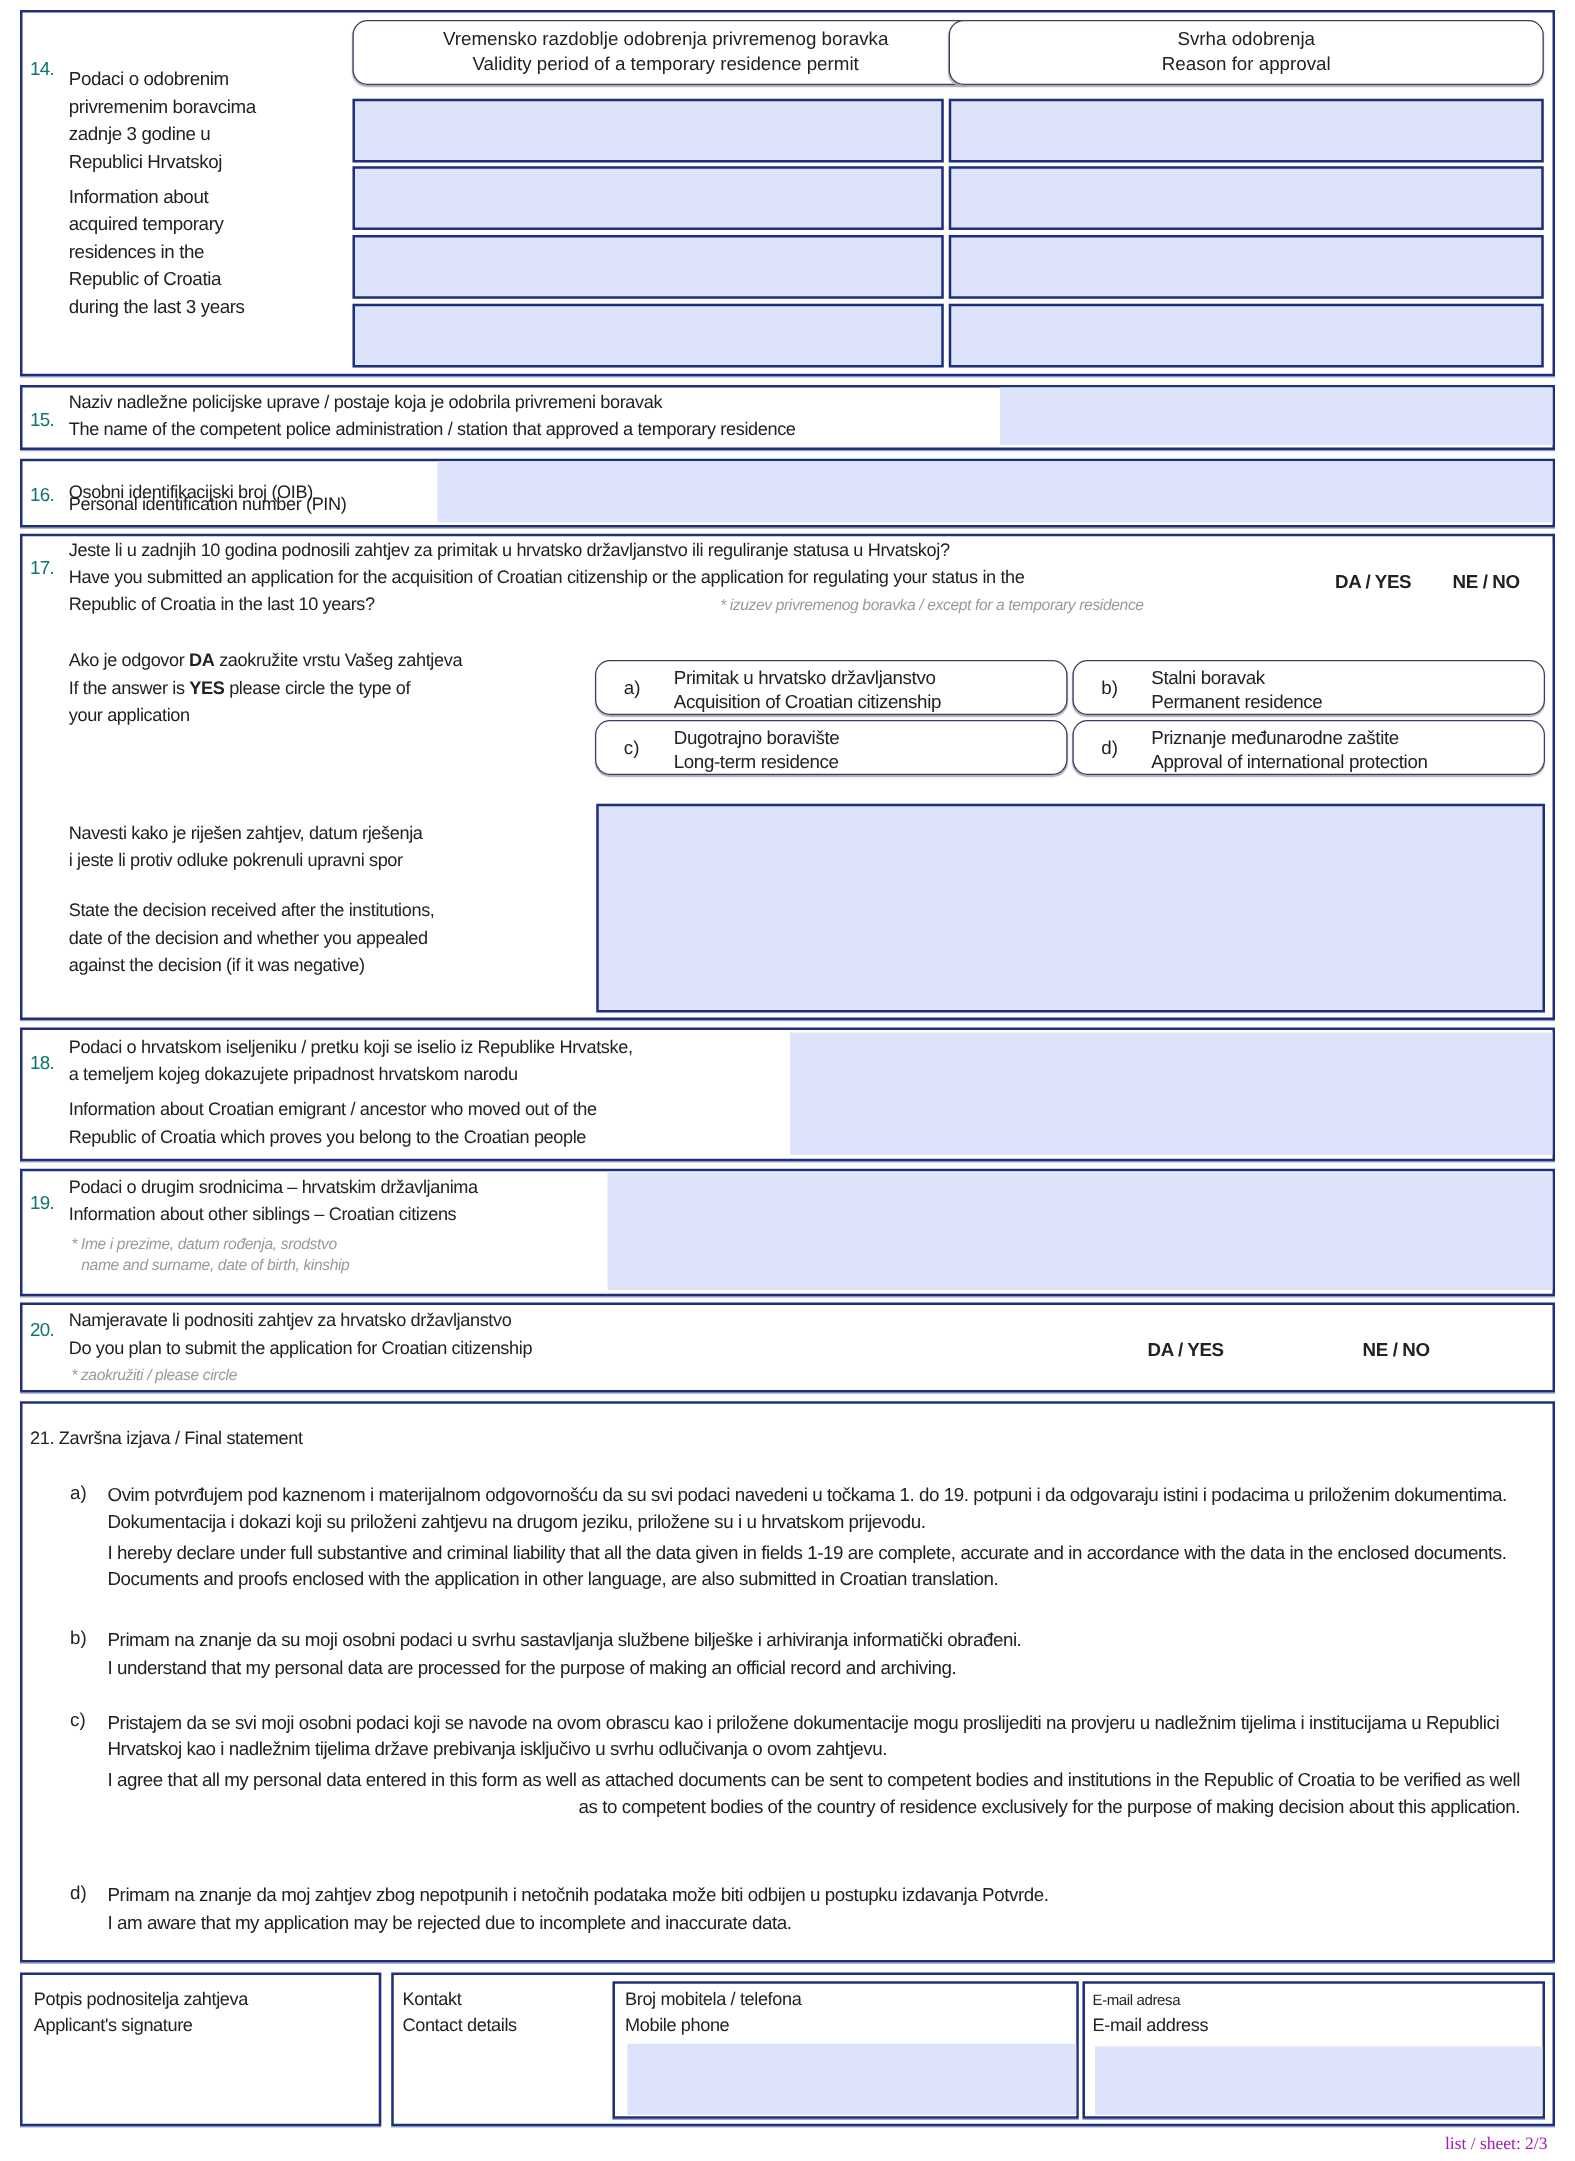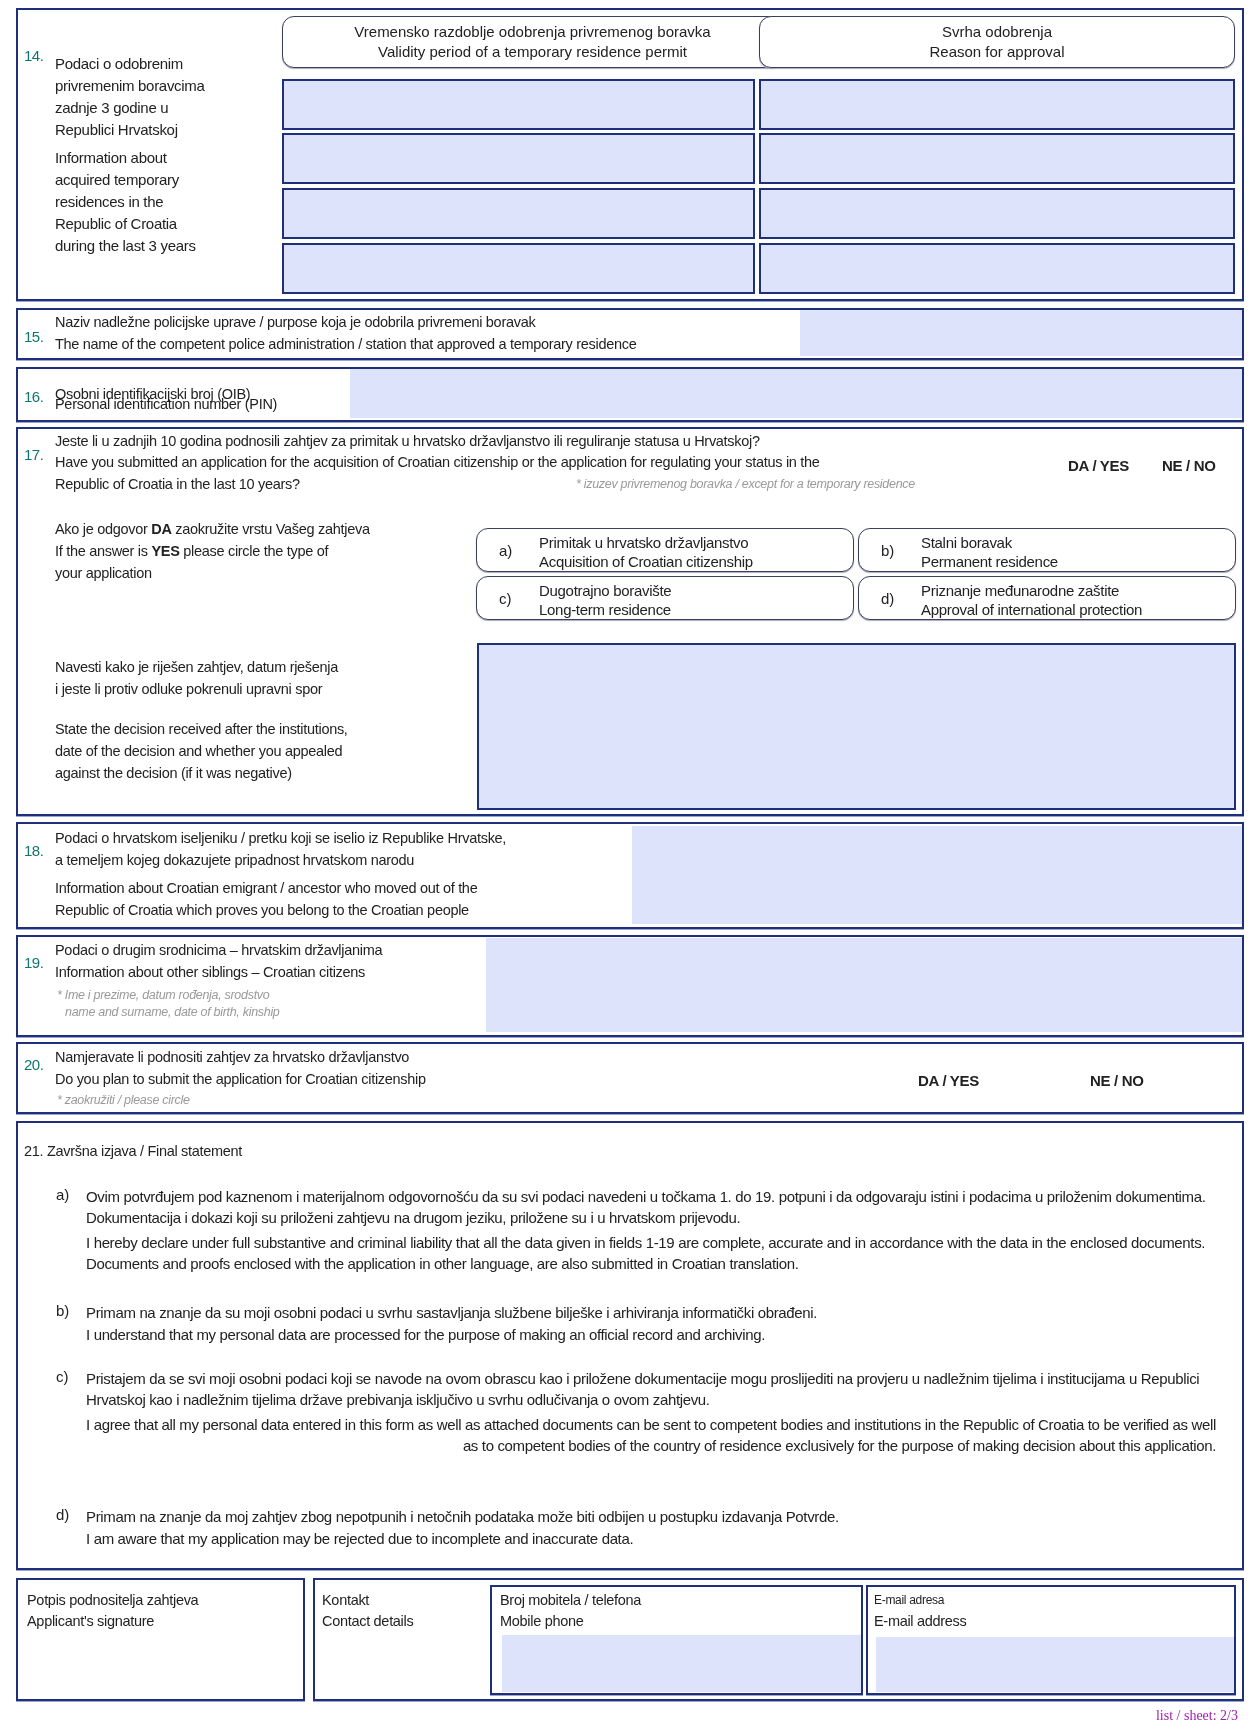--- a/index.html
+++ b/index.html
@@ -55,21 +55,21 @@
 <div class="fill bordered" style="left:282px;top:133px;width:473px;height:51px;"></div>
 <div class="fill bordered" style="left:759px;top:133px;width:476px;height:51px;"></div>
 <div class="fill bordered" style="left:282px;top:188px;width:473px;height:51px;"></div>
 <div class="fill bordered" style="left:759px;top:188px;width:476px;height:51px;"></div>
 <div class="fill bordered" style="left:282px;top:243px;width:473px;height:51px;"></div>
 <div class="fill bordered" style="left:759px;top:243px;width:476px;height:51px;"></div>
 
 <div class="box" style="left:16px;top:308px;width:1228px;height:52px;"></div>
 <div class="fill" style="left:800px;top:310px;width:442px;height:46px;"></div>
 <div class="num" style="left:24px;top:328px;">15.</div>
-<div class="t" style="left:55px;top:312px;font-size:14.5px;">Naziv nadležne policijske uprave / purpose koja je odobrila privremeni boravak</div>
+<div class="t" style="left:55px;top:312px;font-size:14.5px;">Naziv nadležne policijske uprave / postaje koja je odobrila privremeni boravak</div>
 <div class="t" style="left:55px;top:334px;font-size:14.5px;">The name of the competent police administration / station that approved a temporary residence</div>
 
 <div class="box" style="left:16px;top:367px;width:1228px;height:55px;"></div>
 <div class="fill" style="left:350px;top:369px;width:892px;height:49px;"></div>
 <div class="num" style="left:24px;top:388px;">16.</div>
 <div class="t" style="left:55px;top:384px;font-size:14.5px;">Osobni identifikacijski broj (OIB)</div>
 <div class="t" style="left:55px;top:394px;font-size:14.5px;">Personal identification number (PIN)</div>
 
 <div class="box" style="left:16px;top:427px;width:1228px;height:389px;"></div>
 <div class="num" style="left:24px;top:446px;">17.</div>

